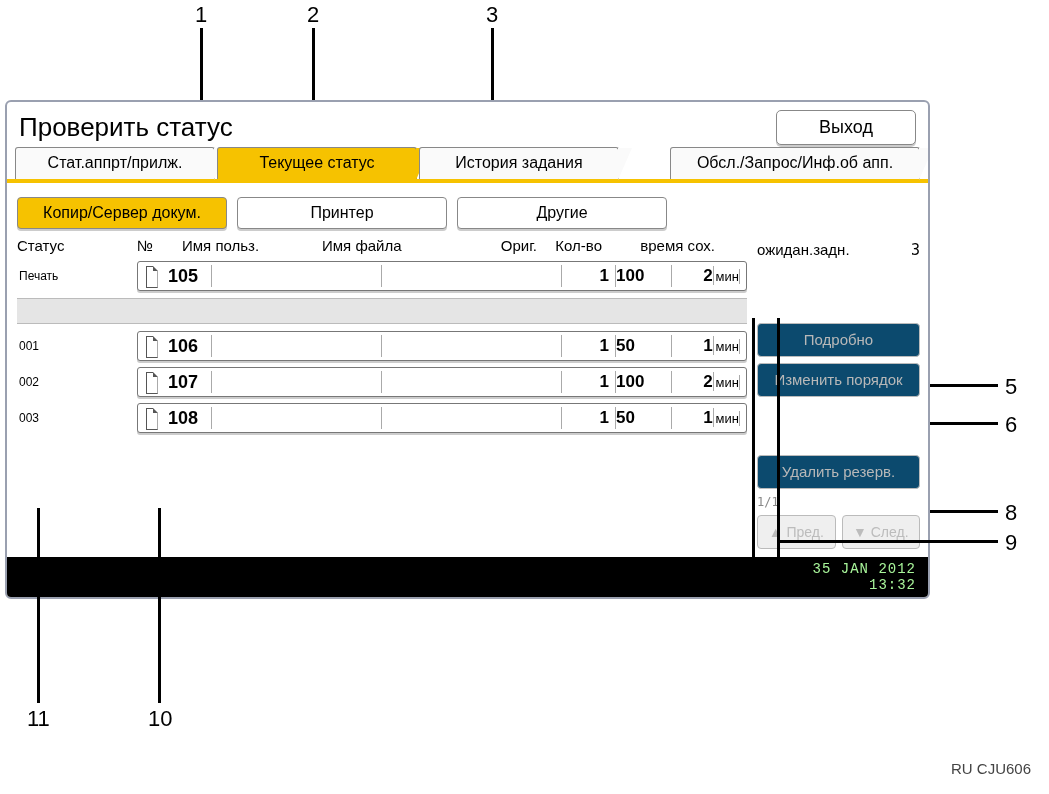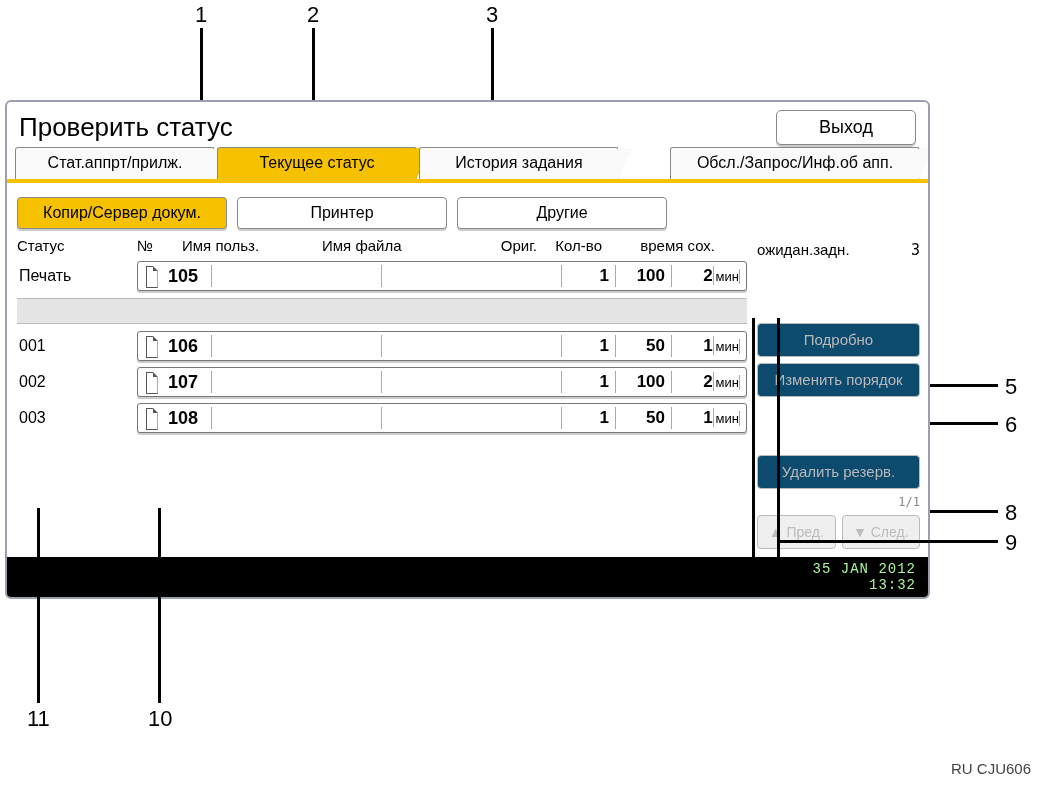--- a/index.html
+++ b/index.html
@@ -86,55 +86,55 @@
   .col-status { width:120px; }
   .col-no { width:45px; }
   .col-user { width:140px; }
   .col-filename { width:155px; }
   .col-orig { width:60px; text-align:right; }
   .col-qty { width:65px; text-align:right; }
   .col-time { width:115px; text-align:right; padding-right:2px; }
   .wait-count { padding-left:4px; float:right; font-family: monospace; }
 
   .job-row { display:flex; align-items:center; height:36px; }
-  .job-status { width:120px; font-size:16px; padding-left:2px; }
+  .job-status { width:120px; font-size:12px; padding-left:2px; }
   .job-box {
     display:flex; align-items:center;
     border:1px solid #777; border-radius:3px;
     height:30px; width:610px;
     background:#fff;
     box-shadow: 0 2px 0 #ccc;
   }
   .job-box span { border-right:1px solid #aaa; height:22px; line-height:22px; }
   .jb-icon { width:28px; text-align:center; border:none !important; font-size:14px; color:#444; }
   .jb-no   { width:46px; font-weight:bold; font-size:18px; padding-left:2px; font-family: Arial; }
   .jb-user { width:170px; }
   .jb-file { width:180px; }
   .jb-orig { width:54px; text-align:right; font-weight:bold; font-size:17px; padding-right:6px; }
-  .jb-qty  { width:56px; text-align:right; font-weight:bold; font-size:17px; padding-right:6px; }
+  .jb-qty  { width:56px; text-align:left; font-weight:bold; font-size:17px; padding-right:6px; }
   .jb-time { flex:1; border:none !important; padding-right:6px; text-align:right; }
   .jb-time .n{ font-weight:bold; font-size:17px; }
   .jb-time .u{ font-size:13px; padding-left:2px; }
 
   .sep-row { height:26px; background:#e5e5e5; border:1px solid #bbb; border-left:none; border-right:none; margin:4px 0 4px 0; }
 
   .side-btn {
     border:1px solid #bbb; border-radius:4px;
     background:#0c4a6e; color:#b8b8b8;
     height:34px; line-height:32px; text-align:center;
     font-size:15px;
   }
   .side-gap { height:46px; }
   .nav-row { display:flex; gap:6px; }
   .nav-btn {
     flex:1; border:1px solid #bbb; border-radius:4px;
     background:#efefef; color:#bcbcbc;
     height:34px; line-height:32px; text-align:center; font-size:14px;
   }
-  .pager { text-align:right; color:#888; font-size:12px; font-family: monospace; height:14px; }
+  .pager { text-align:left; color:#888; font-size:12px; font-family: monospace; height:14px; }
 
   .status-bar {
     background:#000; color:#a8f59a;
     font-family: "Courier New", monospace;
     font-size:14px; line-height:16px;
     padding:4px 12px 4px 0; text-align:right;
     letter-spacing:1px;
   }
 
   .fig-code { position:absolute; right:18px; top:760px; font-size:15px; color:#444; }

